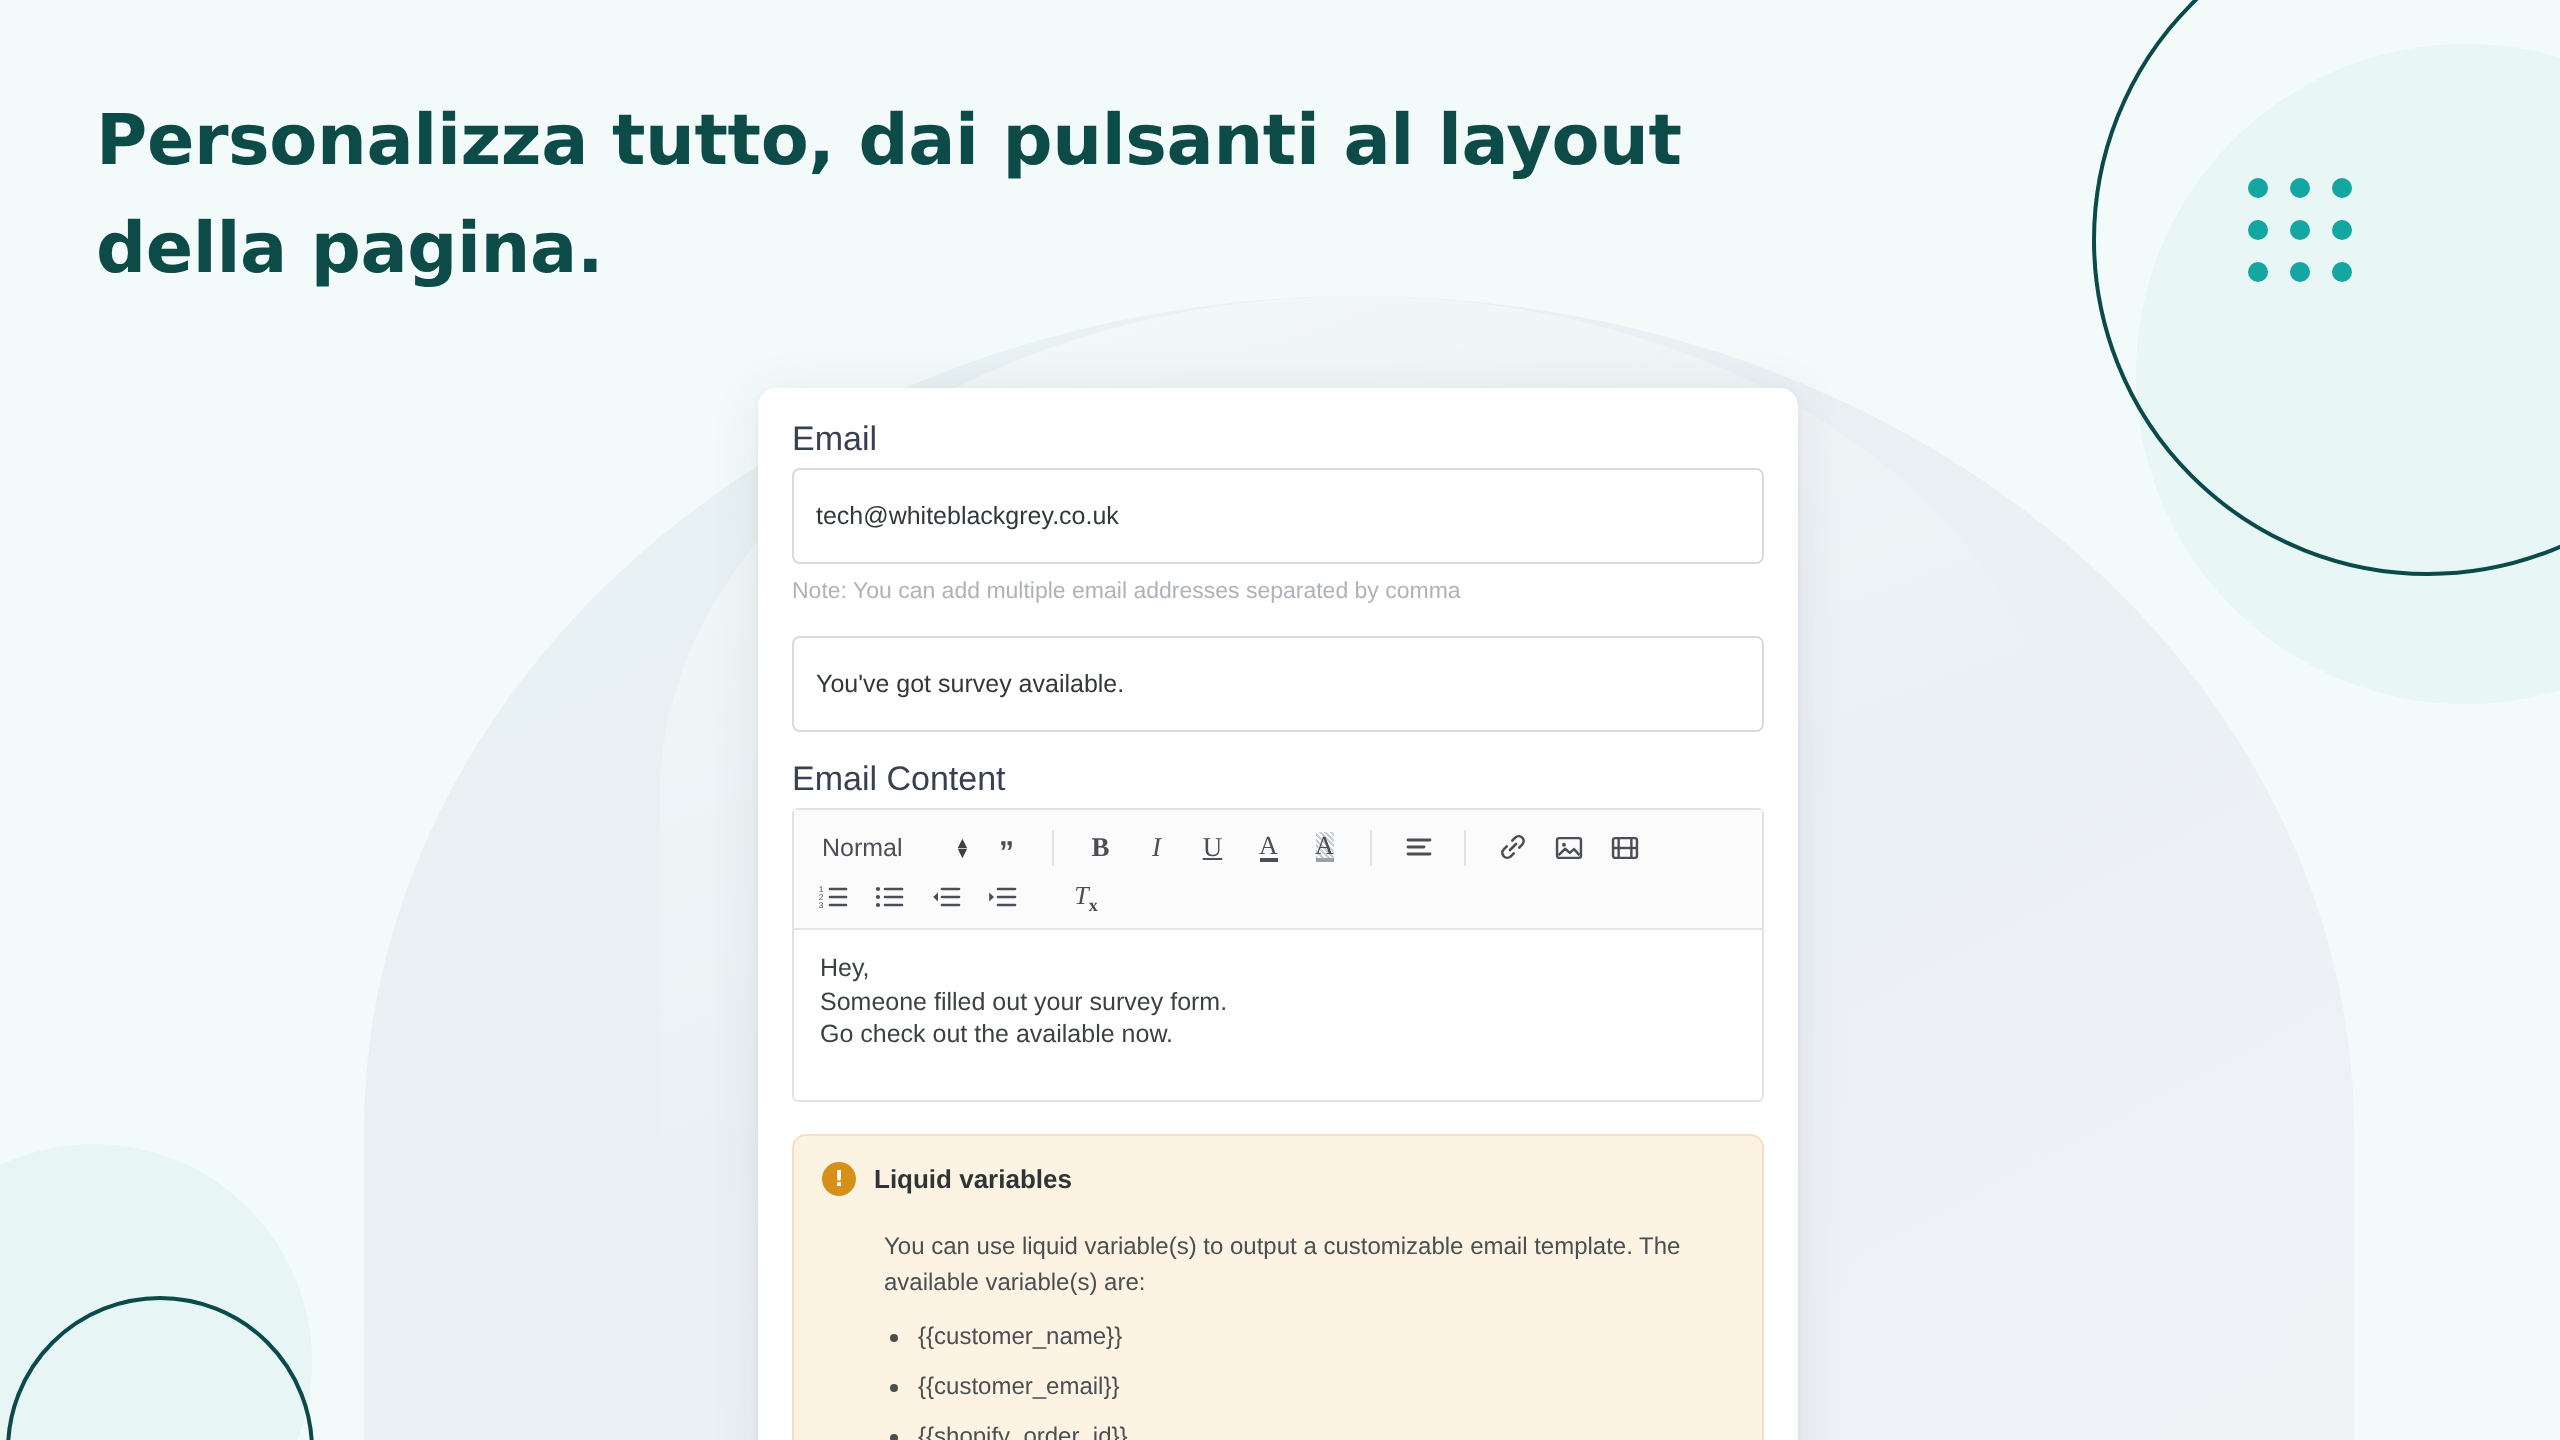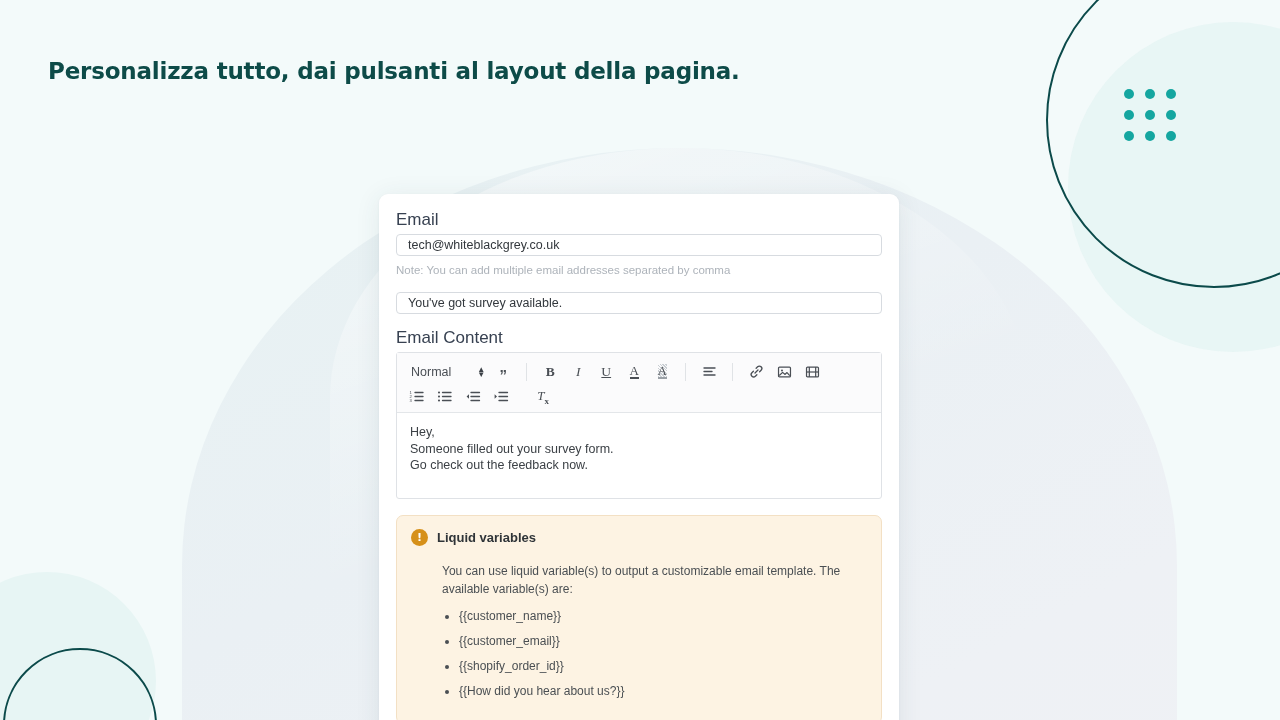--- a/index.html
+++ b/index.html
@@ -97,21 +97,21 @@
   }
 
   
   .headline {
     position: absolute;
     left: 48px;
     top: 44px;
     width: 860px;
     z-index: 3;
     margin: 0;
-    font-size: 23px;
+    font-size: 35px;
     line-height: 54px;
     font-weight: 700;
     letter-spacing: -0.2px;
     color: #0d4b48;
     font-family: "DejaVu Sans", sans-serif;
   }
 
   
   .card {
     position: absolute;
@@ -130,21 +130,21 @@
 
   .field-label {
     font-size: 17px;
     color: #374151;
     margin: 0 0 7px 0;
     line-height: 15px;
   }
   .text-input {
     width: 100%;
     box-sizing: border-box;
-    height: 22px;
+    height: 48px;
     border: 1px solid #d7dbe0;
     border-radius: 4px;
     background: #fff;
     padding: 0 11px;
     font-size: 12.5px;
     color: #32373c;
     font-family: "Liberation Sans", sans-serif;
     outline: none;
     display: flex;
     align-items: center;
@@ -432,21 +432,21 @@
         <div class="tb-btn">
           <span class="b-tx"><span>T</span><sub>x</sub></span>
         </div>
       </div>
 
     </div>
 
     <div class="editor-body">
       <p>Hey,</p>
       <p>Someone filled out your survey form.</p>
-      <p>Go check out the feedback now.</p>
+      <p>Go check out the available now.</p>
     </div>
   </div>
 
   <div class="callout">
     <div class="callout-head">
       <span class="callout-icon">!</span>
       <span class="callout-title">Liquid variables</span>
     </div>
     <p class="callout-text">You can use liquid variable(s) to output a customizable email template. The available variable(s) are:</p>
     <ul class="callout-list">

